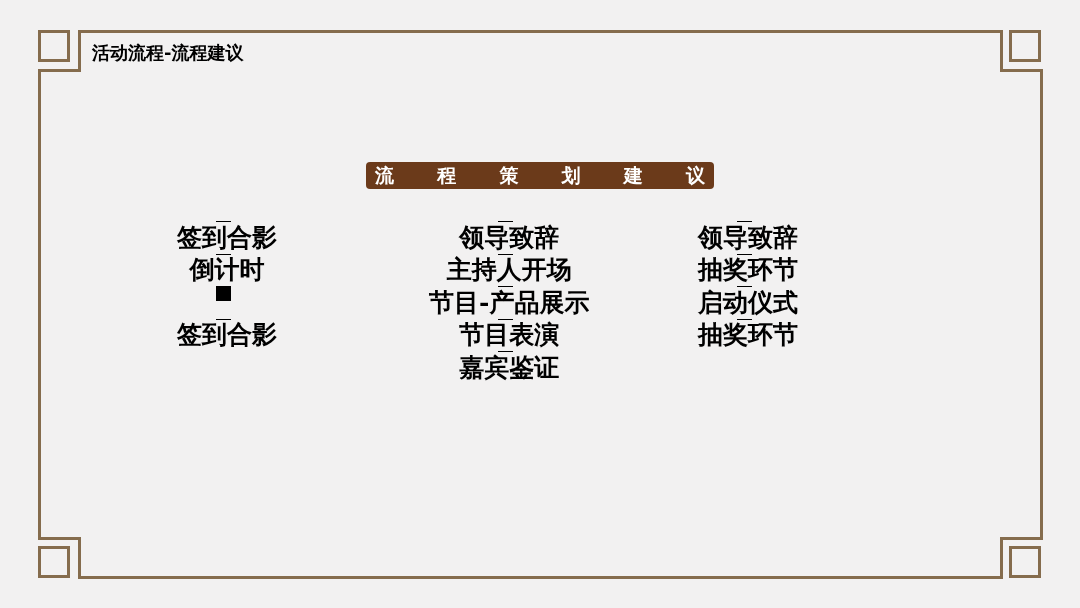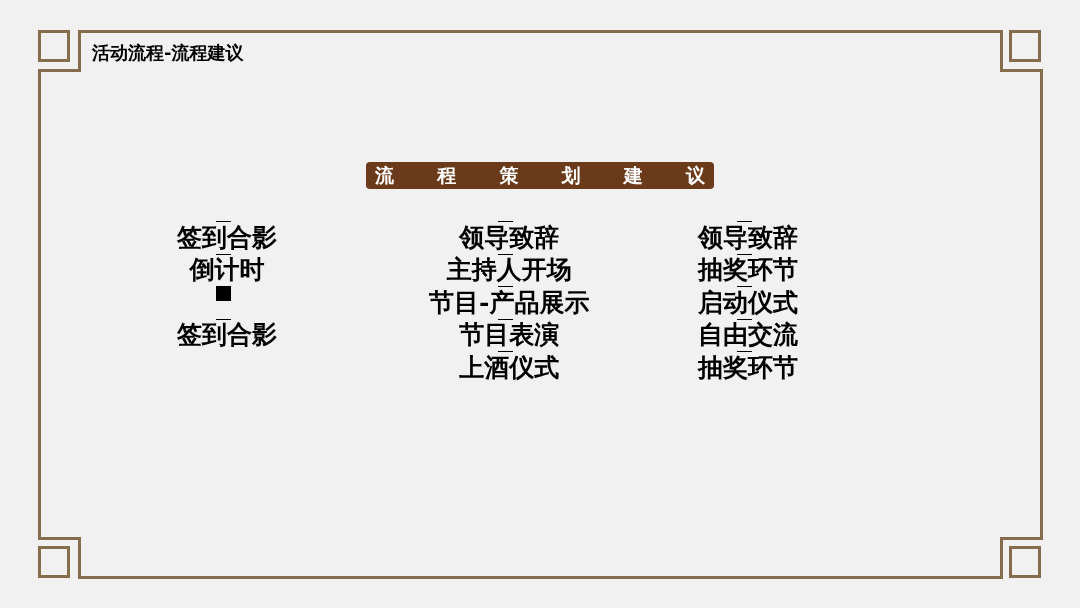--- a/index.html
+++ b/index.html
@@ -98,38 +98,34 @@
   <div class="item">
       <span class="bullet"></span>
       <span>节目-产品展示</span>
     </div>
   <div class="item">
       <span class="bullet"></span>
       <span>节目表演</span>
     </div>
   <div class="item">
       <span class="bullet"></span>
-      <span>上酒仪式</span>
+      <span>嘉宾鉴证</span>
     </div>
 </div>
 
 <div class="col" style="left:698px;">
   <div class="item">
       <span class="bullet"></span>
       <span>领导致辞</span>
     </div>
   <div class="item">
       <span class="bullet"></span>
       <span>抽奖环节</span>
     </div>
   <div class="item">
       <span class="bullet"></span>
       <span>启动仪式</span>
     </div>
   <div class="item">
       <span class="bullet"></span>
-      <span>自由交流</span>
-    </div>
-  <div class="item">
-      <span class="bullet"></span>
       <span>抽奖环节</span>
     </div>
 </div>
 
 </body></html>

